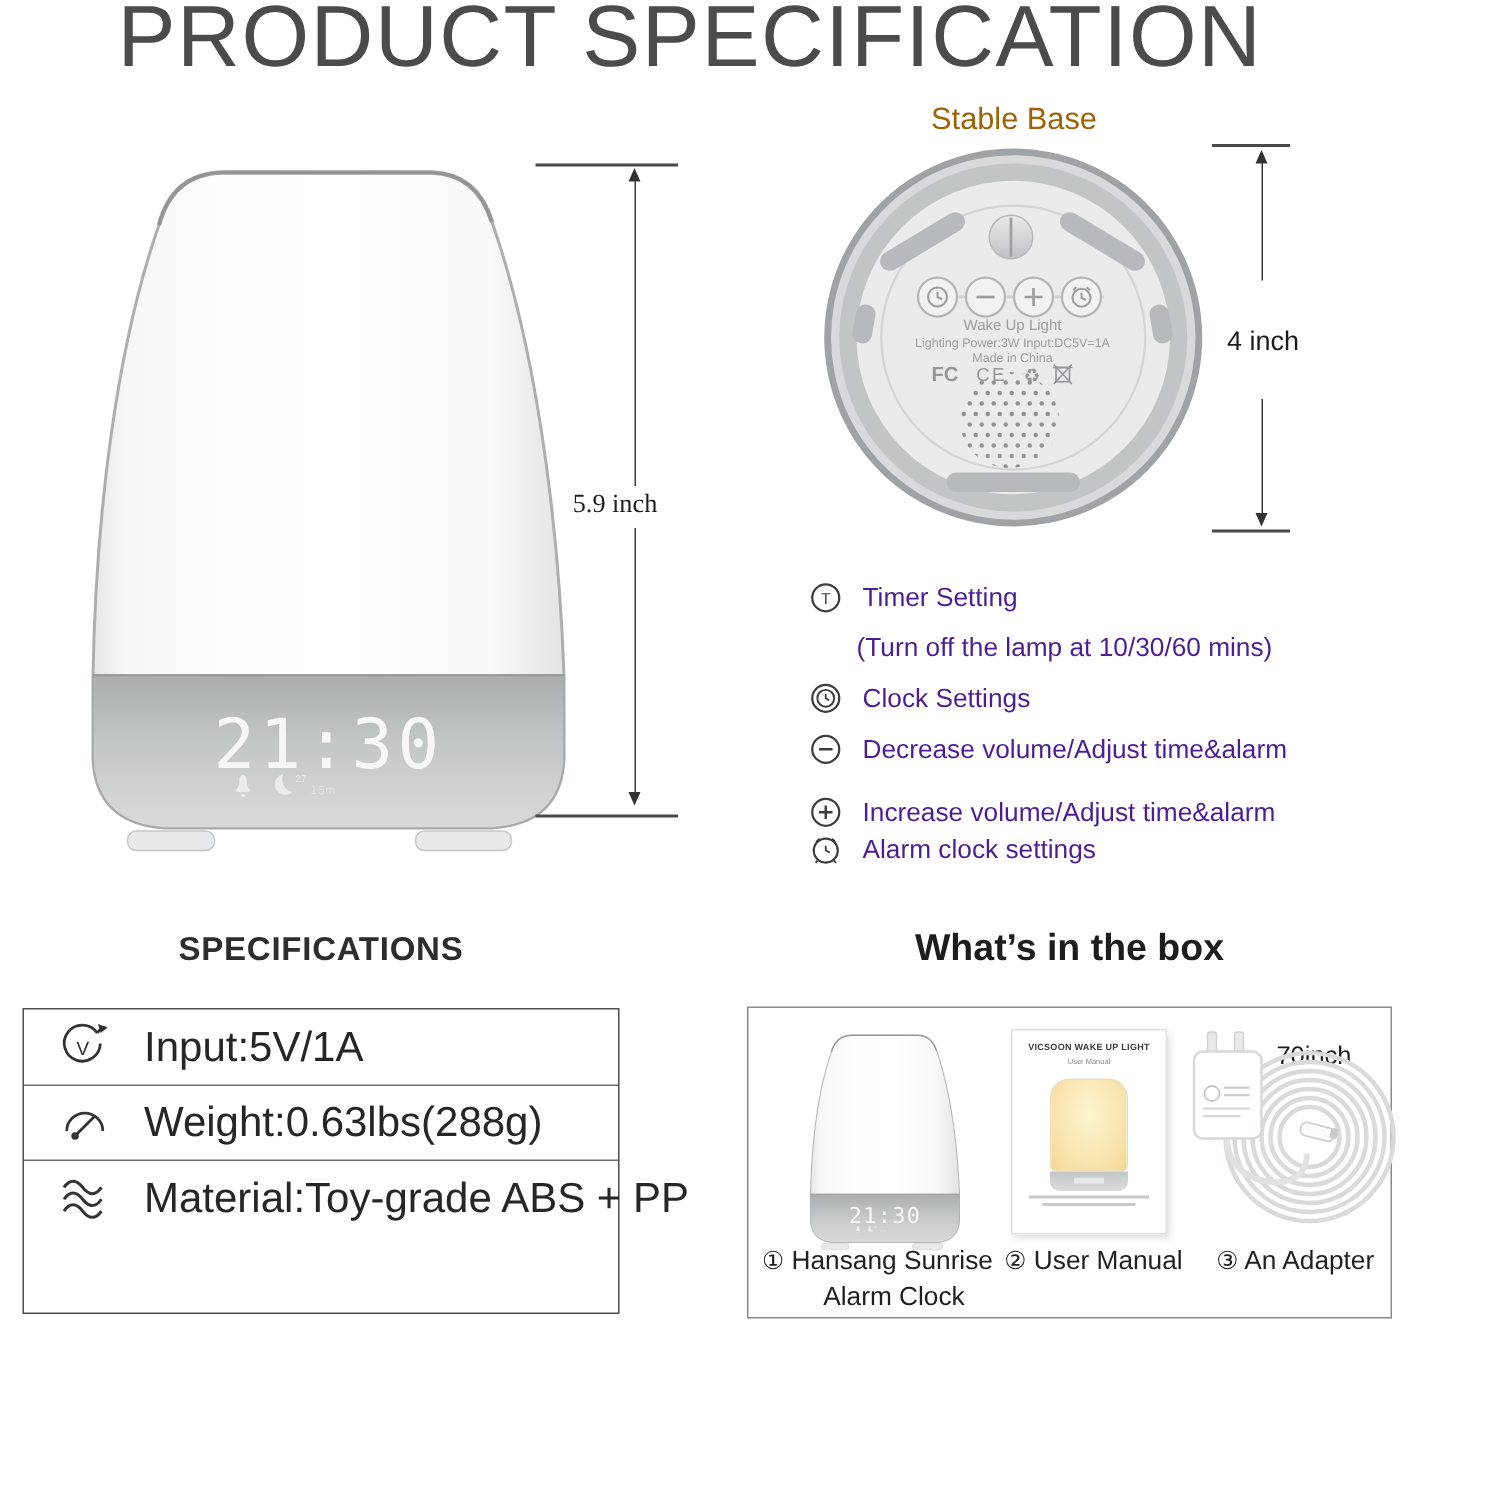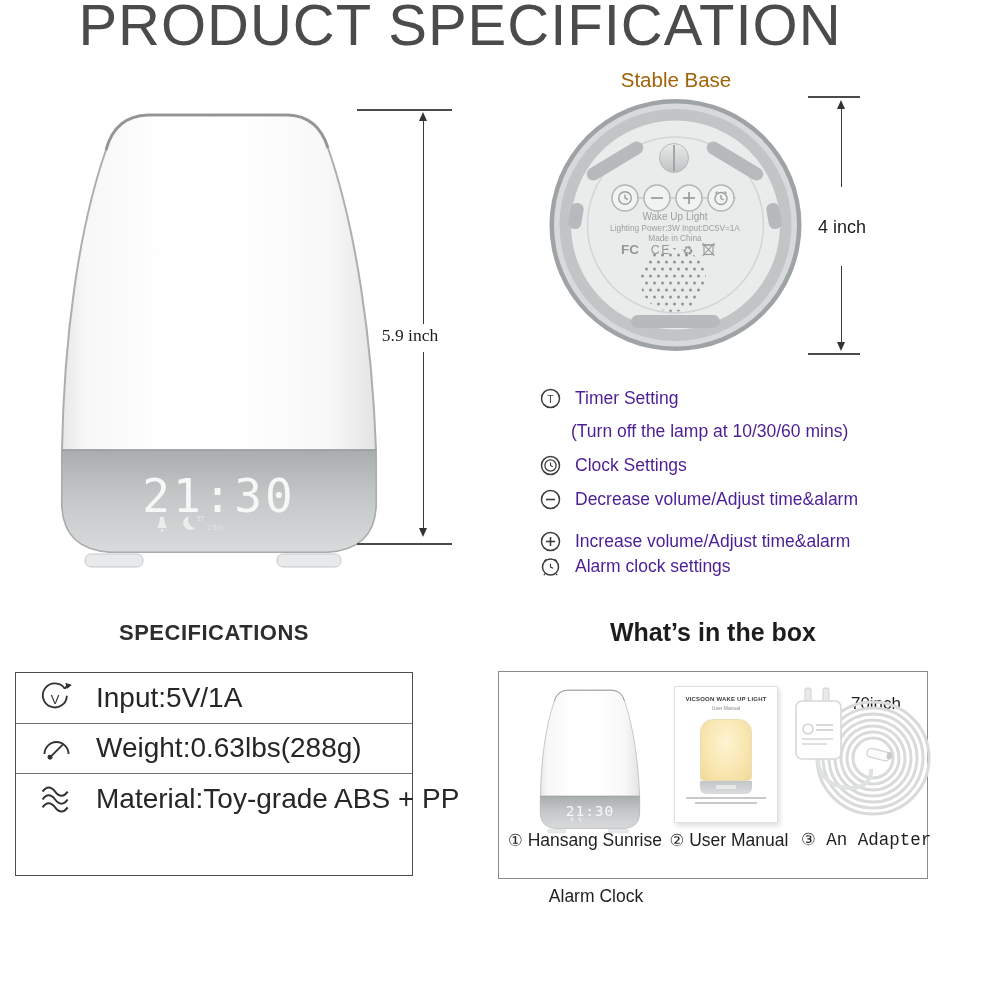--- a/index.html
+++ b/index.html
@@ -312,26 +312,26 @@
         <line x1="29" y1="44" x2="46" y2="44" stroke="#c9cbcc" stroke-width="1.5"></line>
         <line x1="15" y1="53" x2="46" y2="53" stroke="#d4d6d7" stroke-width="1.5"></line>
         <line x1="15" y1="58" x2="40" y2="58" stroke="#d4d6d7" stroke-width="1.5"></line>
       </g>
     </svg>
 
     <div class="abs box-label" style="left:2px; top:158px; width:168px;">
       <span class="circ">①</span>
       <span>Hansang Sunrise</span>
     </div>
-    <div class="abs box-label" style="left:2px; top:182px; width:190px;margin-top:32px;">
+    <div class="abs box-label" style="left:2px; top:182px; width:190px;">
       <span>Alarm Clock</span>
     </div>
     <div class="abs box-label" style="left:165px; top:158px; width:130px;">
       <span class="circ">②</span>
       <span>User Manual</span>
     </div>
-    <div class="abs box-label" style="left:302px; top:158px; width:125px;font-family:Liberation Mono, monospace;">
+    <div class="abs box-label" style="left:302px; top:158px; width:125px;">
       <span class="circ">③</span>
       <span>An Adapter</span>
     </div>
   </div>
 
 </div>
 
 </body></html>

